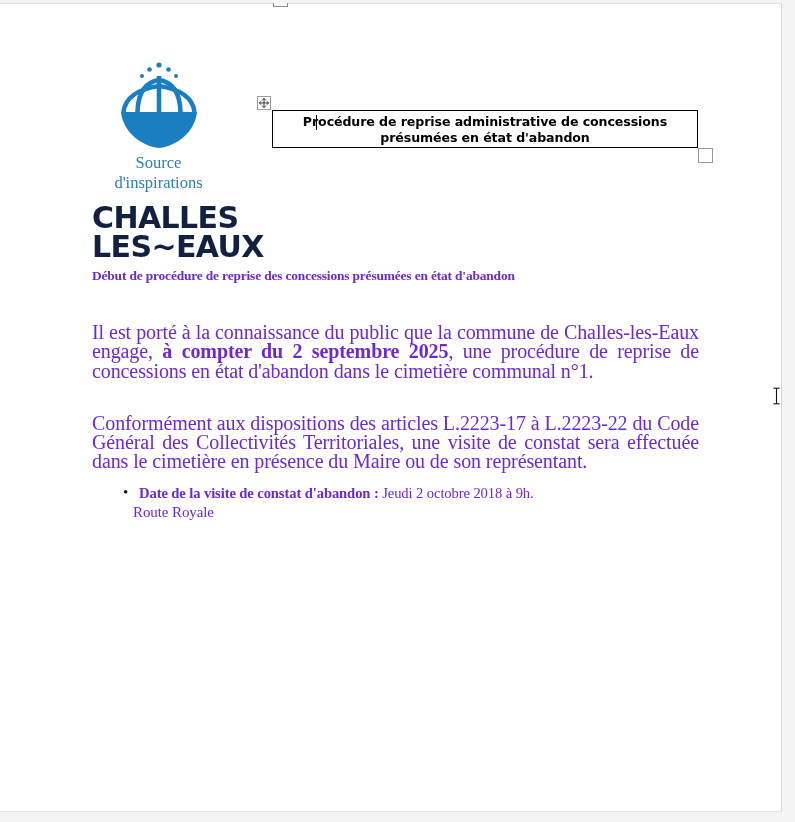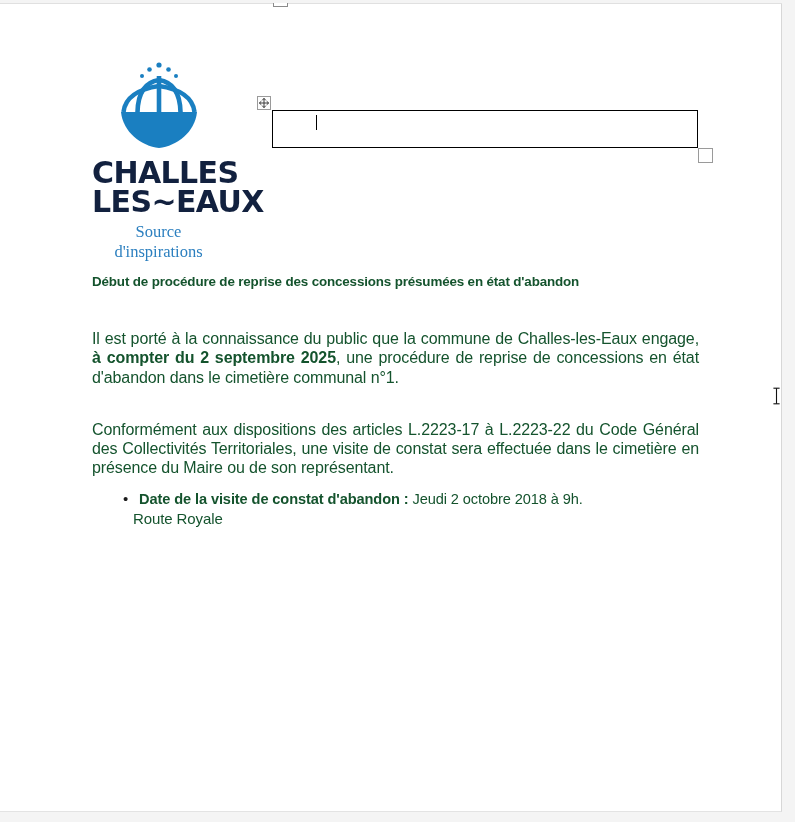--- a/index.html
+++ b/index.html
@@ -135,35 +135,35 @@
     height: 15px;
     border: 1.4px solid #9a9a9a;
     background: #ffffff;
     box-sizing: border-box;
   }
 
   
   #body {
     position: absolute;
     left: 92px;
-    top: 269px;
+    top: 263px;
     width: 607px;
-    color: #14532d;
-    font-family: Liberation Sans, sans-serif;
+    color: #6d28d9;
+    font-family: Liberation Serif, serif;
   }
   #doc-heading {
     font-weight: bold;
     font-size: 13.4px;
     line-height: 19px;
     letter-spacing: -0.15px;
     margin: 0;
   }
   .para {
     margin: 0;
-    font-size: 16px;
+    font-size: 20px;
     line-height: 19.3px;
     text-align: justify;
     letter-spacing: -0.1px;
   }
   #para1 { margin-top: 38px; }
   #para2 { margin-top: 33px; }
   #para3 { margin-top: 24px; }
   .b { font-weight: bold; text-align: center; }
 
   #bullets {
@@ -220,42 +220,46 @@
         </g>
         <g fill="none" stroke="#1a7fc1" stroke-width="4.6" stroke-linecap="butt">
           <path d="M50 16 L50 52"></path>
           <path d="M50 20 C 37 22, 29 32, 28.5 52"></path>
           <path d="M50 20 C 63 22, 71 32, 71.5 52"></path>
           <path d="M50 26 C 29 29, 16 38, 14.5 52"></path>
           <path d="M50 26 C 71 29, 84 38, 85.5 52"></path>
         </g>
         <path d="M12 52 L88 52 C 86 72, 68 86, 50 88 C 32 86, 14 72, 12 52 Z" fill="#1a7fc1"></path>
       </svg>
+      <div id="logo-tag">Source d'inspirations</div>
       <div id="logo-name">
         <span>CHALLES</span>
         <span class="l2">LES~EAUX</span>
       </div>
-      <div id="logo-tag">Source d'inspirations</div>
     </div>
 
     <div id="move-handle">
       <svg width="12" height="12" viewBox="0 0 12 12">
         <g stroke="#3a3a3a" stroke-width="1" fill="none">
           <path d="M6 1.5 L6 10.5"></path>
           <path d="M1.5 6 L10.5 6"></path>
           <path d="M4.3 3.3 L6 1.3 L7.7 3.3"></path>
           <path d="M4.3 8.7 L6 10.7 L7.7 8.7"></path>
           <path d="M3.3 4.3 L1.3 6 L3.3 7.7"></path>
           <path d="M8.7 4.3 L10.7 6 L8.7 7.7"></path>
         </g>
       </svg>
     </div>
 
     <div id="title-box">
       <div id="title-caret"></div>
+      <div id="title-text">
+        <span>Procédure de reprise administrative de concessions</span><br>
+        <span>présumées en état d'abandon</span>
+      </div>
     </div>
     <div id="resize-handle"></div>
 
     <div id="body">
       <p id="doc-heading">Début de procédure de reprise des concessions présumées en état d'abandon</p>
 
       <p class="para" id="para1"><span>Il est porté à la connaissance du public que la commune de Challes-les-Eaux engage, </span><span class="b">à compter du 2 septembre 2025</span><span>, une procédure de reprise de concessions en état d'abandon dans le cimetière communal n°1.</span></p>
 
       <p class="para" id="para2">Conformément aux dispositions des articles L.2223-17 à L.2223-22 du Code Général des Collectivités Territoriales, une visite de constat sera effectuée dans le cimetière en présence du Maire ou de son représentant.</p>
 

